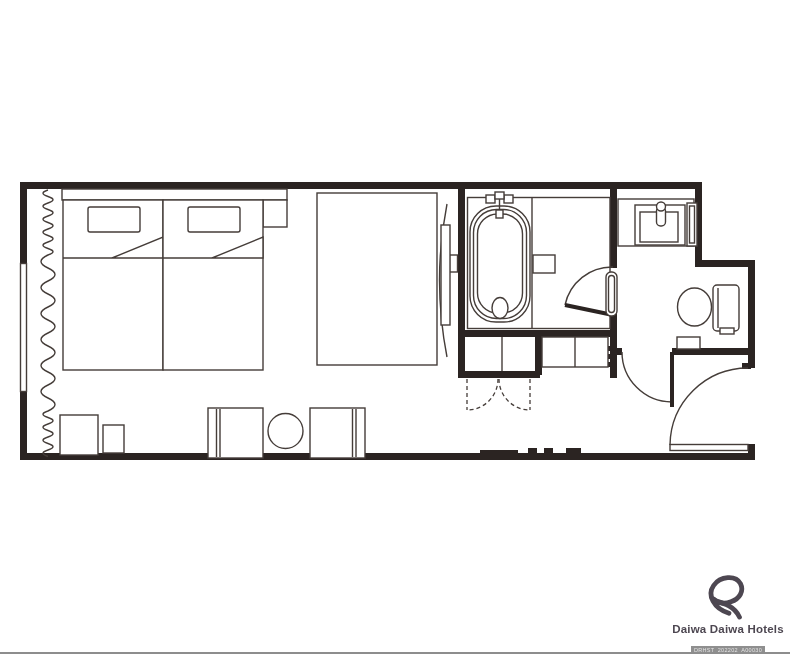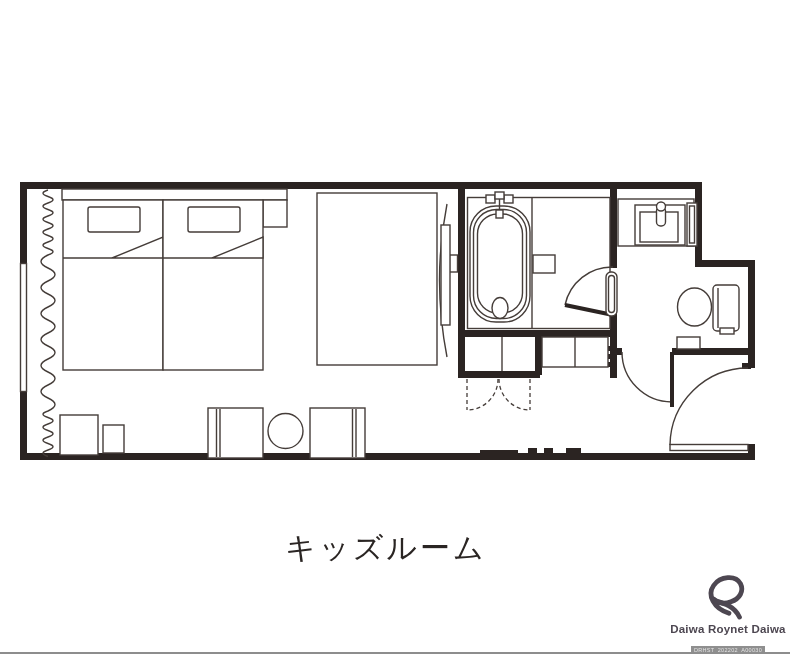--- a/index.html
+++ b/index.html
@@ -182,27 +182,26 @@
     </g>
 
     <g>
       <rect class="inkf" x="480" y="450" width="38" height="5"></rect>
       <rect class="inkf" x="528" y="448" width="9" height="7"></rect>
       <rect class="inkf" x="544" y="448" width="9" height="7"></rect>
       <rect class="inkf" x="566" y="448" width="15" height="7"></rect>
     </g>
   </svg>
 
-  <div class="room-title">キッズルーム</div>
 
   <div class="brand">
     <svg width="58" height="46" viewBox="0 0 60 48">
       <g fill="none" stroke="var(--brand)" stroke-width="5" stroke-linecap="round">
         <path d="M 31,41 C 15,36 8,22 15,12 C 22,2 38,1 43,10 C 47,18 42,26 33,29 C 26,31.5 19,30.5 15.5,26.5"></path>
         <path d="M 17,28 C 26,30.5 37,34 42,45"></path>
       </g>
     </svg>
-    <div class="brand-text">Daiwa Roynet Daiwa</div>
+    <div class="brand-text">Daiwa Daiwa Hotels</div>
     <div class="brand-code">DRHST_202202_A00030</div>
   </div>
 
   <div class="bottom-rule"></div>
 </div>
 
 </body></html>

